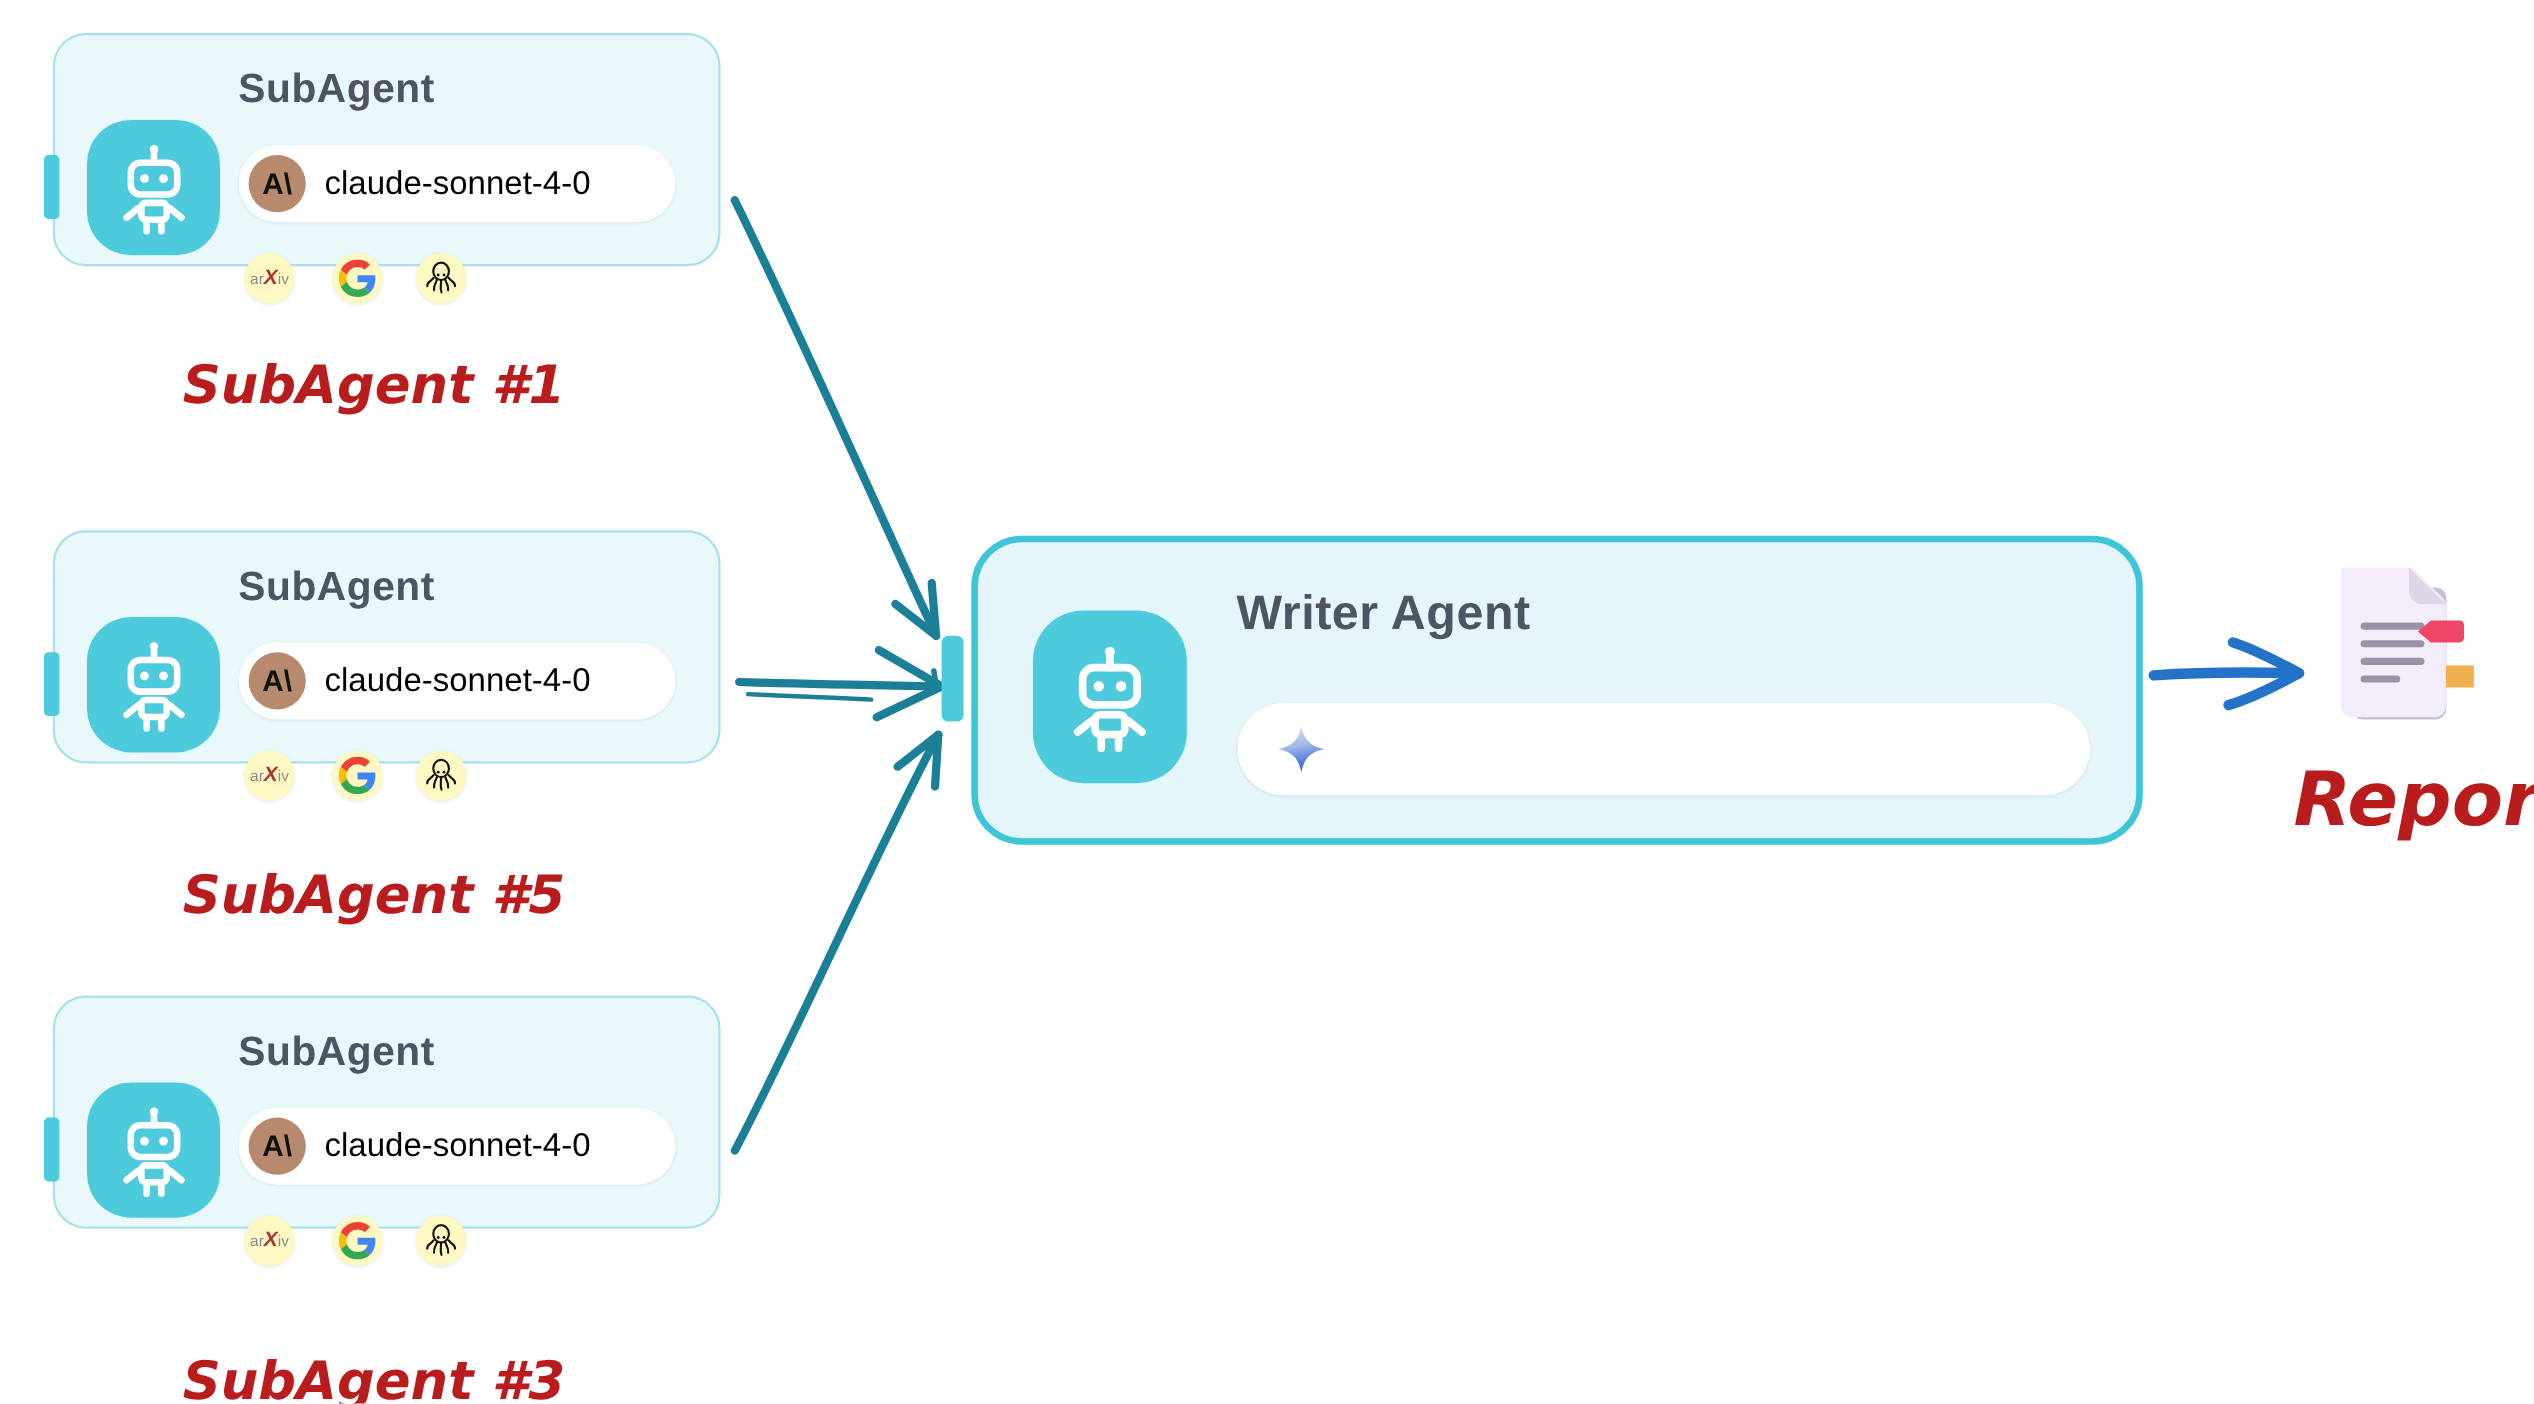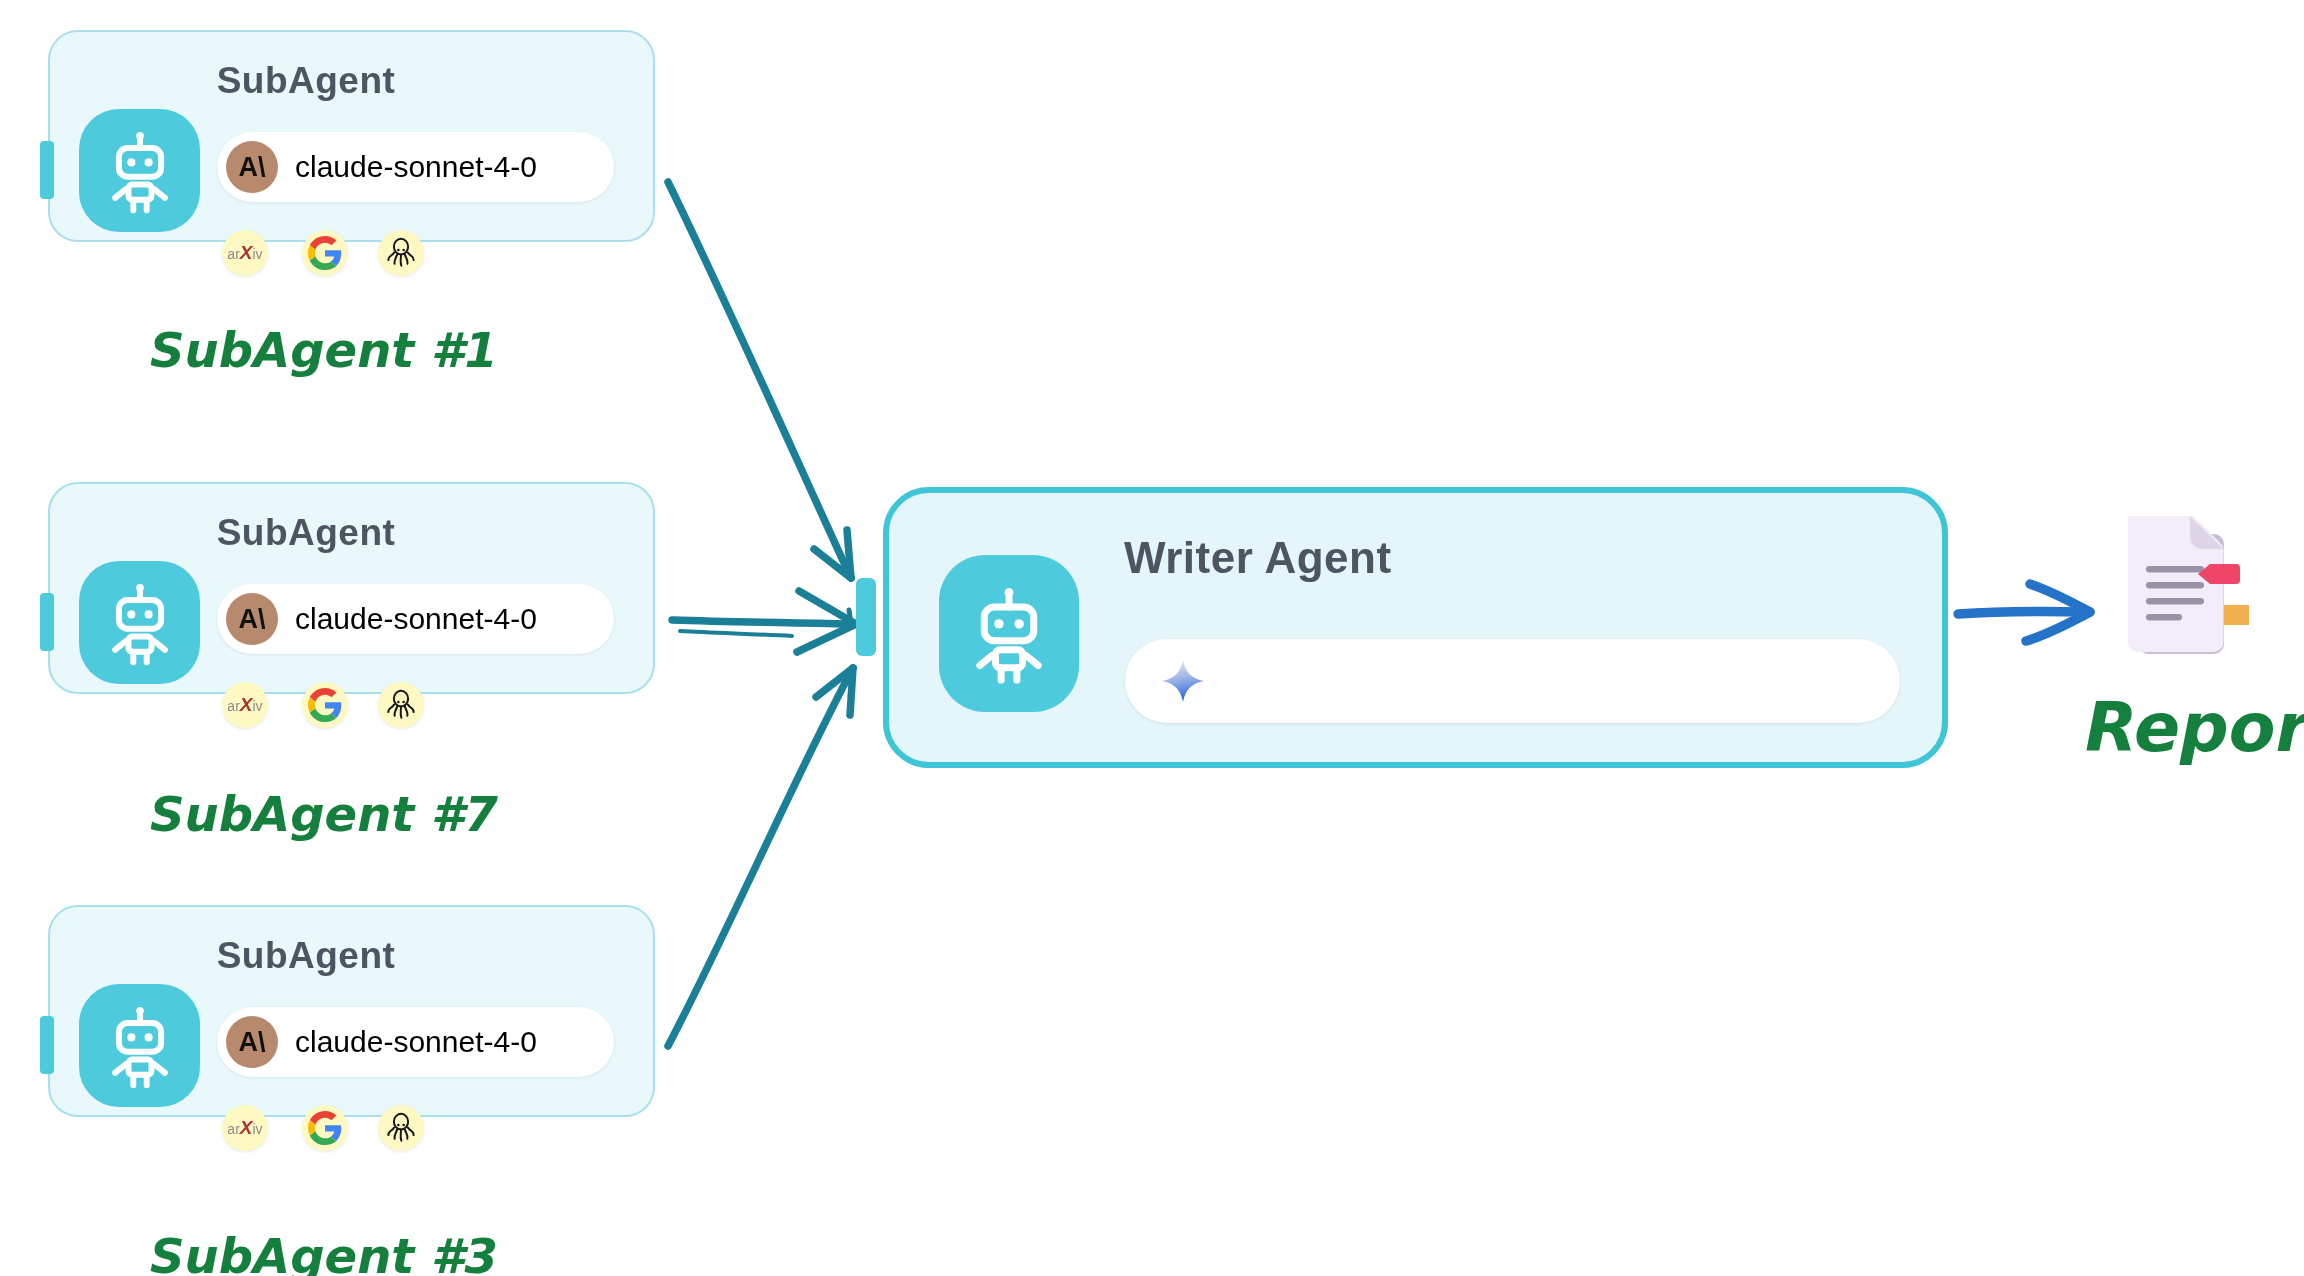--- a/index.html
+++ b/index.html
@@ -48,22 +48,22 @@
   .gem-wrap{width:48px;height:48px;margin-left:34px;flex:0 0 aupx;}
   .tool-circle{
     position:absolute;width:46px;height:46px;border-radius:50%;background:#fef9c3;
     box-shadow:0 1px 3px rgba(40,60,70,.12);
     display:flex;align-items:center;justify-content:center;
   }
   .arxiv-text{font-size:14px;color:#8b8b8b;font-weight:500;letter-spacing:0;white-space:nowrap;}
   .arxiv-text .ax{color:#a93434;font-size:19px;font-weight:700;font-style:italic;}
   
   .hand{
-    position:absolute;color:#15803d;font-family:"DejaVu Sans",sans-serif;
-    font-style:italic;font-weight:700;font-size:48px;
+    position:absolute;color:#b91c1c;font-family:"DejaVu Sans",sans-serif;
+    font-style:italic;font-weight:700;font-size:48px;text-align:center;
   }
   
   .report-icon{position:absolute;left:2098px;top:508px;width:160px;height:170px;}
 </style>
 </head>
 <body>
 
 <svg id="edges" viewBox="0 0 2304 1276" fill="none">
 
   <g stroke="#1b7f97" stroke-width="7.5" stroke-linecap="round">
@@ -182,21 +182,21 @@
       <circle cx="27.5" cy="20" r="1.7" fill="#141414" stroke="none"></circle>
       <path d="M14.8 23.5 C11.5 28.5 6.5 28.5 7.2 33.5"></path>
       <path d="M19 25.5 C17.5 31 14.5 33 15.5 38.5"></path>
       <path d="M24 26 C24 32 22.5 36 24.5 41"></path>
       <path d="M29 25.5 C30.5 31 33.5 33 32.5 38.5"></path>
       <path d="M33.2 23.5 C36.5 28.5 41.5 28.5 40.8 33.5"></path>
     </svg>
   </div>
 </div>
 <div class="handle" style="left:40px;top:593px;width:14px;height:58px;"></div>
-<div class="hand" style="left:150px;top:786px;width:380px;">SubAgent #7</div>
+<div class="hand" style="left:150px;top:786px;width:380px;">SubAgent #5</div>
 
 <div class="card sub" style="left:48px;top:905px;">
   <div class="node-title">SubAgent</div>
   <div class="squircle">
     <svg width="92" height="92" viewBox="0 0 48 48" fill="none" stroke="#ffffff" stroke-width="3.1" stroke-linecap="round">
       <line x1="24" y1="7.5" x2="24" y2="12"></line>
         <circle cx="24" cy="5.6" r="2" fill="#ffffff" stroke="none"></circle>
       <rect x="13" y="12" width="22" height="15" rx="4.5"></rect>
       <circle cx="19.5" cy="19.5" r="2.1" fill="#ffffff" stroke="none"></circle>
       <circle cx="28.5" cy="19.5" r="2.1" fill="#ffffff" stroke="none"></circle>

